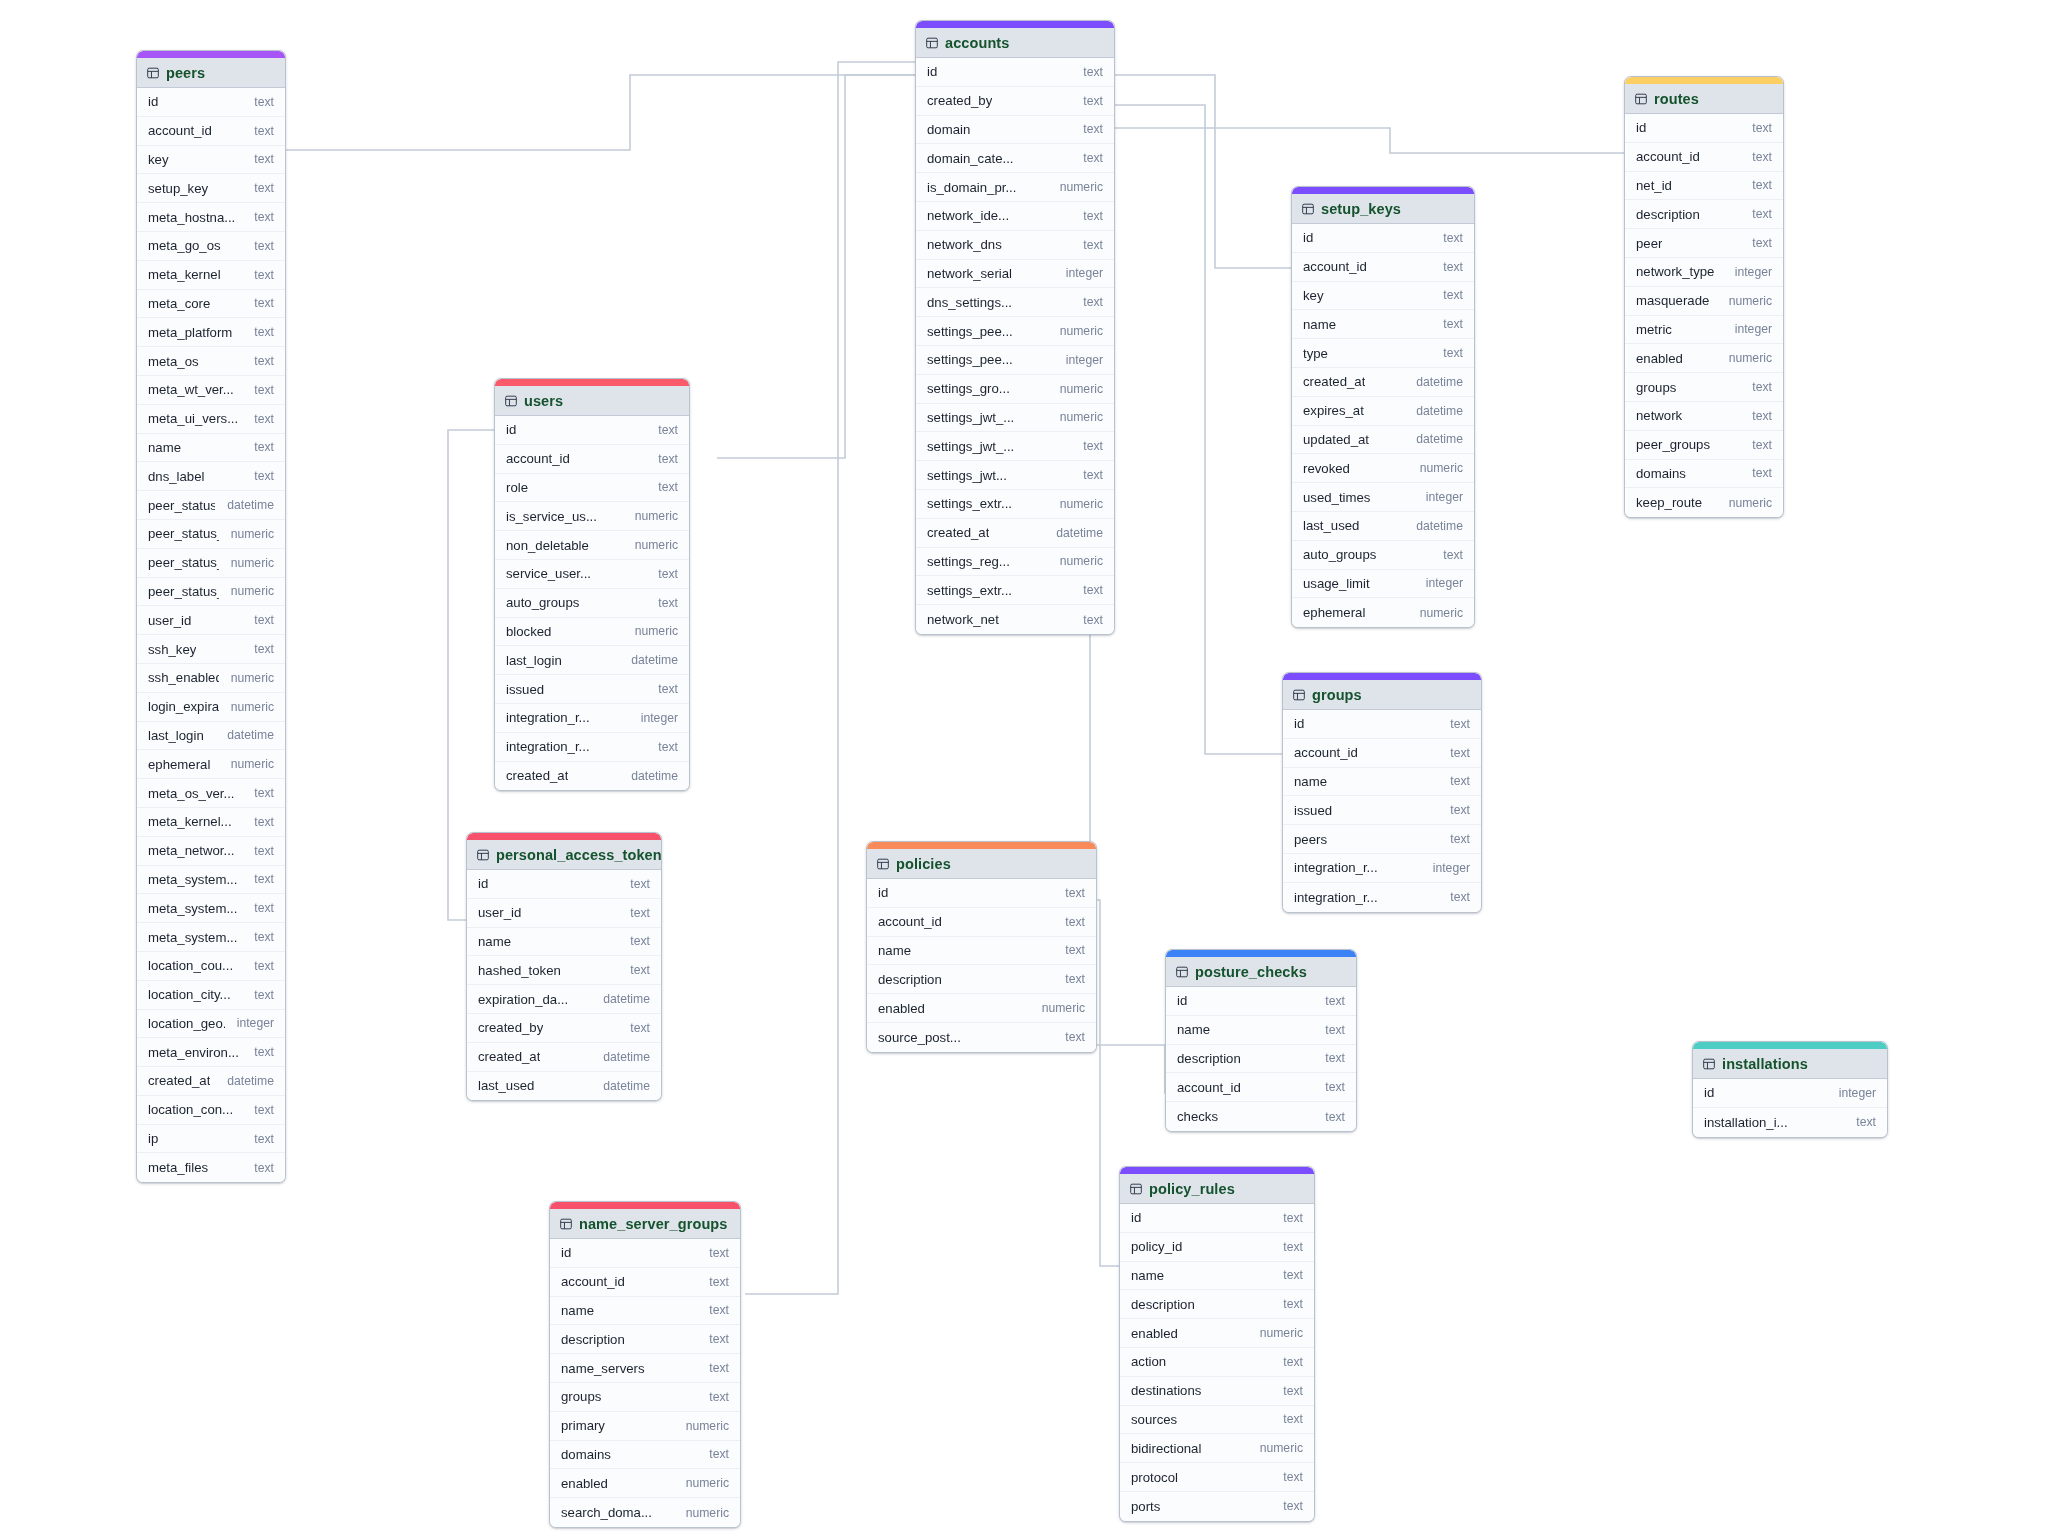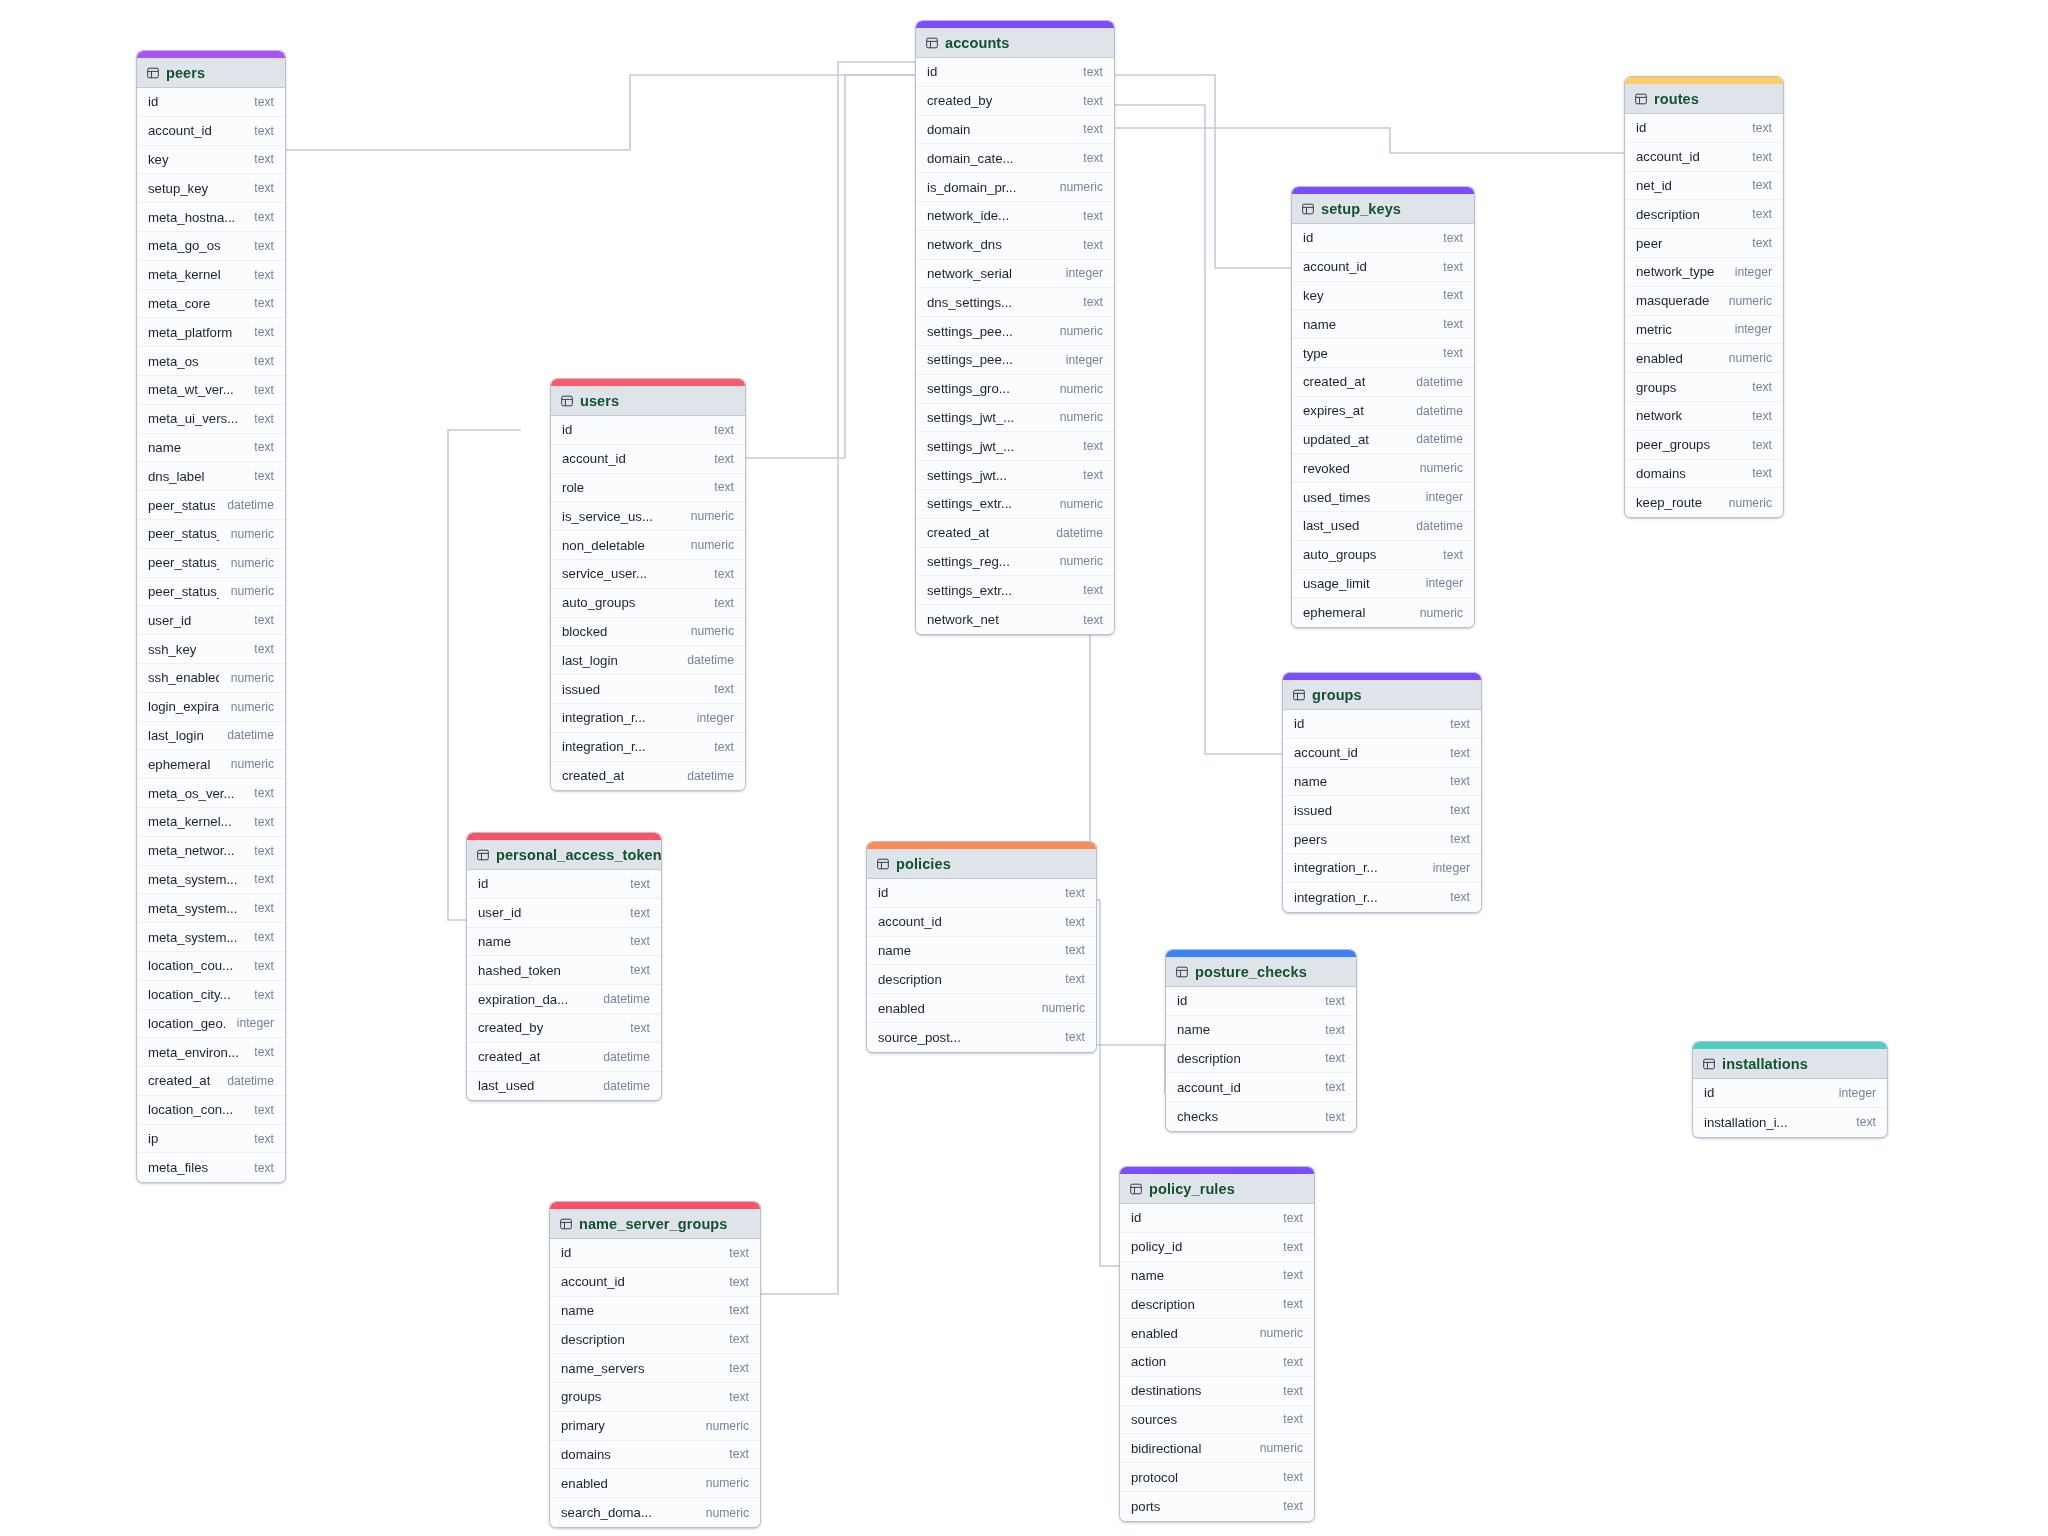--- a/index.html
+++ b/index.html
@@ -260,21 +260,21 @@
       </div>
       <div class="field-row">
         <span class="field-name">ip</span>
         <span class="field-type">text</span>
       </div>
       <div class="field-row">
         <span class="field-name">meta_files</span>
         <span class="field-type">text</span>
       </div>
     </div>
-    <div class="table-card" style="left: 550px; top: 378px; width: 196px;">
+    <div class="table-card" style="left: 494px; top: 378px; width: 196px;">
       <div class="accent-bar" style="background: rgb(251, 90, 107);"></div>
       <div class="table-head">
         <span class="tbl-icon">
           <svg width="12" height="12" viewBox="0 0 14 14">
             <rect x="0.8" y="1.4" width="12.4" height="11.2" rx="1.6" fill="none" stroke="#2b3546" stroke-width="1.1"></rect>
             <line x1="0.8" y1="5.1" x2="13.2" y2="5.1" stroke="#2b3546" stroke-width="1.1"></line>
             <line x1="5.2" y1="5.1" x2="5.2" y2="12.6" stroke="#2b3546" stroke-width="1.1"></line>
           </svg>
         </span>
         <span class="table-title">users</span>
@@ -769,21 +769,21 @@
       </div>
       <div class="field-row">
         <span class="field-name">protocol</span>
         <span class="field-type">text</span>
       </div>
       <div class="field-row">
         <span class="field-name">ports</span>
         <span class="field-type">text</span>
       </div>
     </div>
-    <div class="table-card" style="left: 549px; top: 1201px; width: 212px;">
+    <div class="table-card" style="left: 549px; top: 1201px; width: 192px;">
       <div class="accent-bar" style="background: rgb(248, 81, 108);"></div>
       <div class="table-head">
         <span class="tbl-icon">
           <svg width="12" height="12" viewBox="0 0 14 14">
             <rect x="0.8" y="1.4" width="12.4" height="11.2" rx="1.6" fill="none" stroke="#2b3546" stroke-width="1.1"></rect>
             <line x1="0.8" y1="5.1" x2="13.2" y2="5.1" stroke="#2b3546" stroke-width="1.1"></line>
             <line x1="5.2" y1="5.1" x2="5.2" y2="12.6" stroke="#2b3546" stroke-width="1.1"></line>
           </svg>
         </span>
         <span class="table-title">name_server_groups</span>

